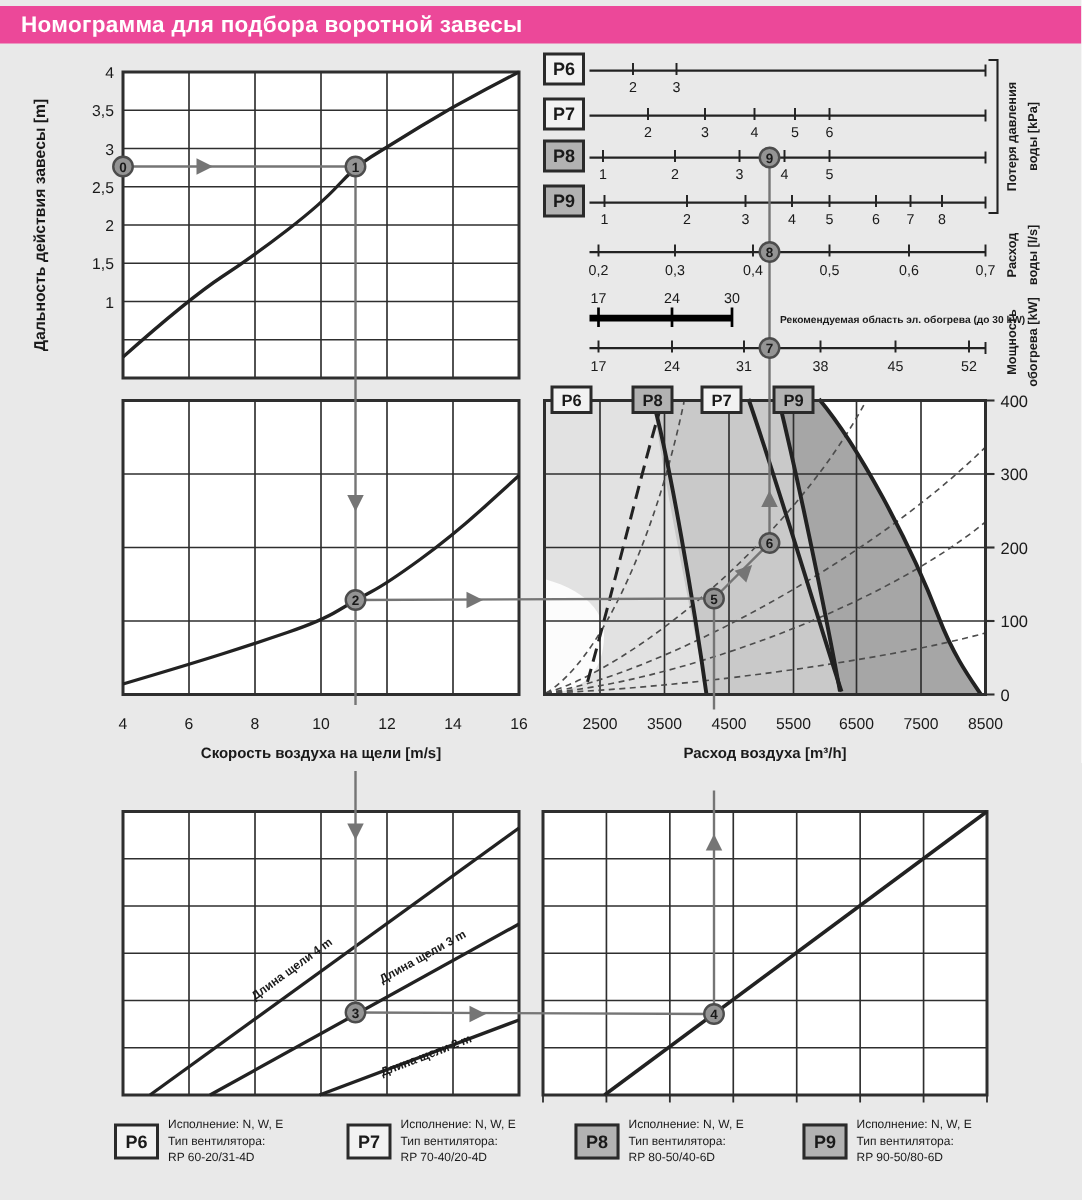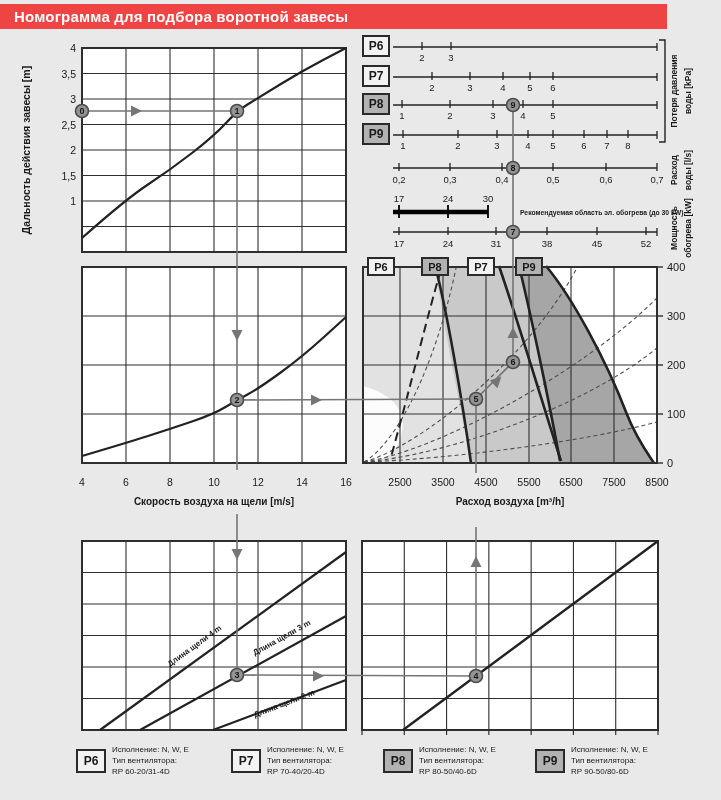--- a/index.html
+++ b/index.html
@@ -1,18 +1,18 @@
 <!DOCTYPE html>
 <html><head>
 <meta charset="utf-8">
 <style>
   html,body{margin:0;padding:0;background:#ffffff;}
   .page{position:relative;width:721px;height:800px;background:#e9e9e9;overflow:hidden;
         font-family:"Liberation Sans",sans-serif;color:#1a1a1a;}
-  .title-bar{position:absolute;left:0;top:4px;width:667px;height:25px;background:#ef4444;
+  .title-bar{position:absolute;left:0;top:4px;width:721px;height:25px;background:#ec4899;
         color:#ffffff;font-size:15px;font-weight:bold;line-height:25px;padding-left:14px;
         box-sizing:border-box;letter-spacing:.2px;}
   svg{position:absolute;left:0;top:0;}
   svg text{font-family:"Liberation Sans",sans-serif;fill:#1a1a1a;}
   .legend{position:absolute;left:0;top:740px;width:721px;height:60px;}
   .legend-item{position:absolute;top:4px;display:flex;align-items:center;}
   .pbox{display:inline-block;width:26px;height:20px;border:2px solid #2a2a2a;background:#f2f2f2;
         font-size:12px;font-weight:bold;text-align:center;line-height:20px;margin-right:6px;
         box-sizing:content-box;}
   .pbox.gray{background:#b2b2b2;}

